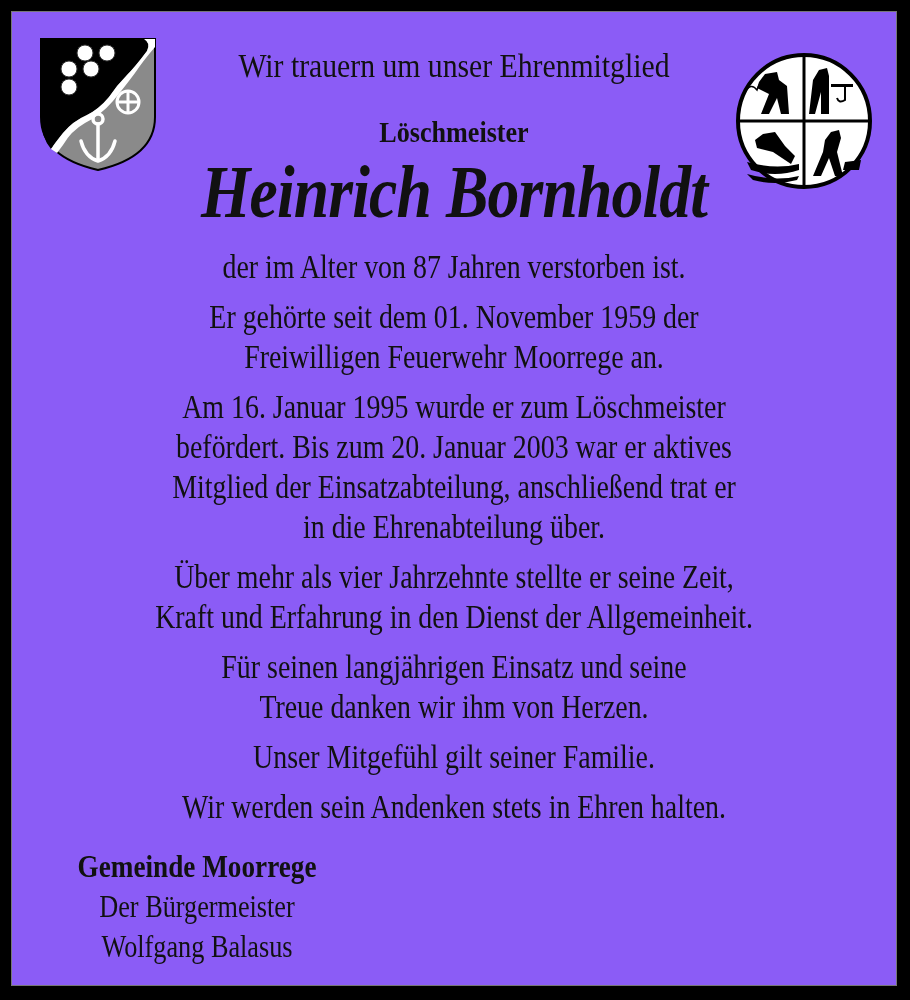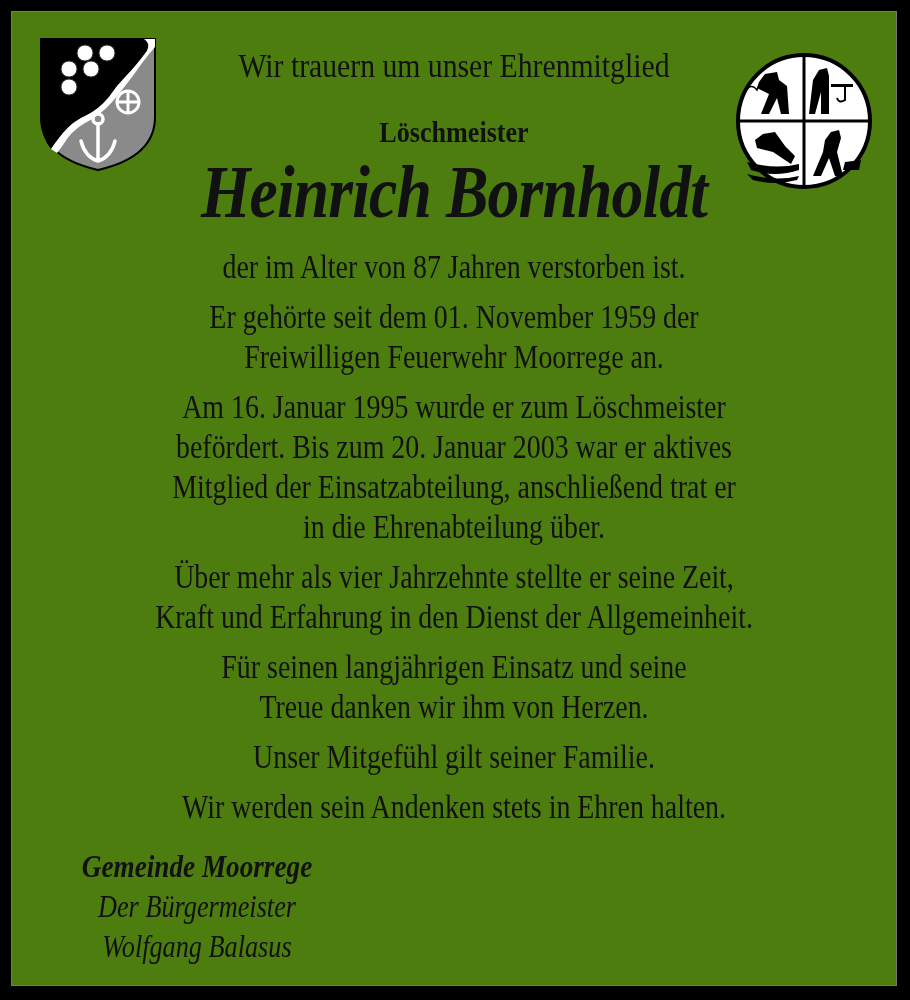--- a/index.html
+++ b/index.html
@@ -1,24 +1,24 @@
 <!DOCTYPE html>
 <html><head>
 <meta charset="utf-8">
 <style>
   html, body { margin: 0; padding: 0; }
   body { width: 910px; height: 1000px; background: #000; position: relative; overflow: hidden; }
-  .frame { position: absolute; left: 11px; top: 11px; width: 886px; height: 975px; background: #4d7c0f; border: 1px solid #777; box-sizing: border-box; }
+  .frame { position: absolute; left: 11px; top: 11px; width: 886px; height: 975px; background: #8b5cf6; border: 1px solid #777; box-sizing: border-box; }
   .t { position: absolute; left: 0; width: 100%; text-align: center; font-family: "Liberation Serif", serif; color: #111; white-space: nowrap; }
   .line { display: block; position: absolute; left: 50%; transform-origin: center top; }
   .intro { font-size: 33px; }
   .rank { font-size: 29px; font-weight: bold; }
   .name { font-size: 74px; font-style: italic; font-weight: bold; letter-spacing: -1px; }
   .body { font-size: 34px; }
-  .sig { position: absolute; font-family: "Liberation Serif", serif; color: #111; text-align: center; white-space: nowrap; font-style: italic; }
+  .sig { position: absolute; font-family: "Liberation Serif", serif; color: #111; text-align: center; white-space: nowrap; }
   .sig .h { font-size: 32px; font-weight: bold; display: block; height: 40px; }
   .sig .l { font-size: 32px; display: block; height: 40px; }
   .crest { position: absolute; left: 27px; top: 25px; width: 118px; height: 135px; }
   .fwlogo { position: absolute; left: 723px; top: 40px; width: 138px; height: 138px; }
 </style>
 </head>
 <body>
 
 <div class="frame">
 

